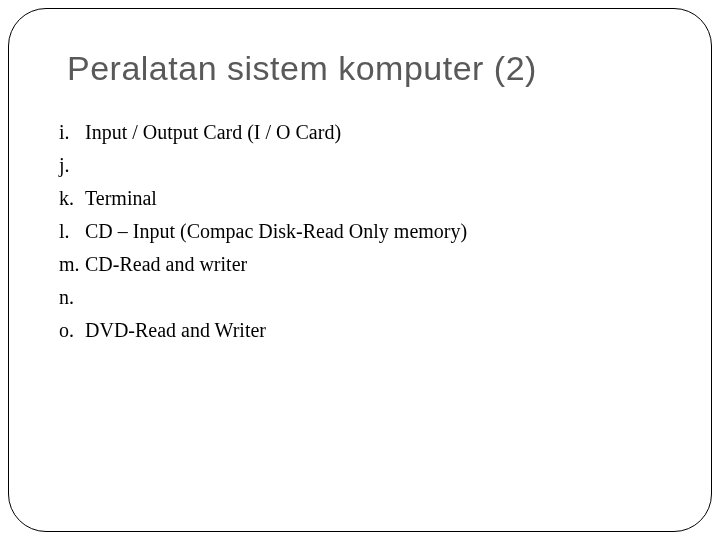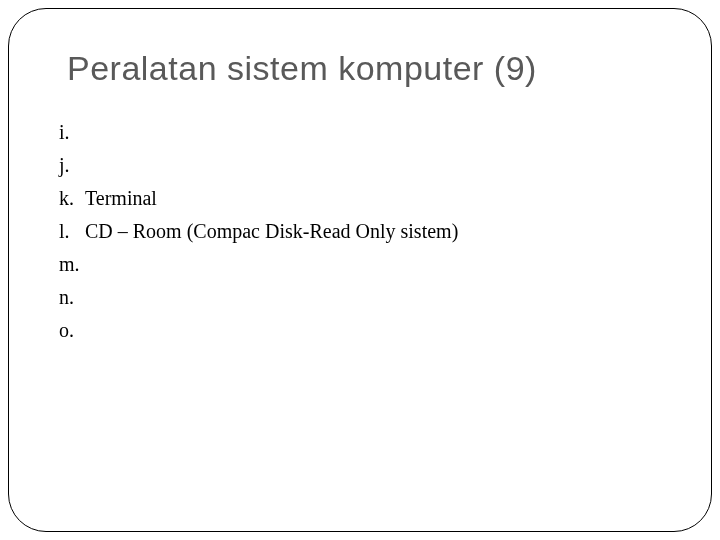--- a/index.html
+++ b/index.html
@@ -55,40 +55,43 @@
     bottom: 22px;
     font-family: Arial, sans-serif;
     color: #8a8a8a;
     font-size: 18px;
   }
 </style>
 </head>
 <body>
 
 <div class="slide-frame">
-  <h1 class="title">Peralatan sistem  komputer (9)</h1>
+  <h1 class="title">Peralatan sistem  komputer (2)</h1>
   <ul class="list">
     <li class="list-item">
       <span class="marker">i.</span>
+      <span class="text">Input / Output Card (I / O Card)</span>
     </li>
     <li class="list-item">
       <span class="marker">j.</span>
     </li>
     <li class="list-item">
       <span class="marker">k.</span>
       <span class="text">Terminal</span>
     </li>
     <li class="list-item">
       <span class="marker">l.</span>
-      <span class="text">CD – Room (Compac Disk-Read Only sistem)</span>
+      <span class="text">CD – Input (Compac Disk-Read Only memory)</span>
     </li>
     <li class="list-item">
       <span class="marker">m.</span>
+      <span class="text">CD-Read and writer</span>
     </li>
     <li class="list-item">
       <span class="marker">n.</span>
     </li>
     <li class="list-item">
       <span class="marker">o.</span>
+      <span class="text">DVD-Read and Writer</span>
     </li>
   </ul>
   <div class="footer-dot"></div>
 </div>
 
 </body></html>

